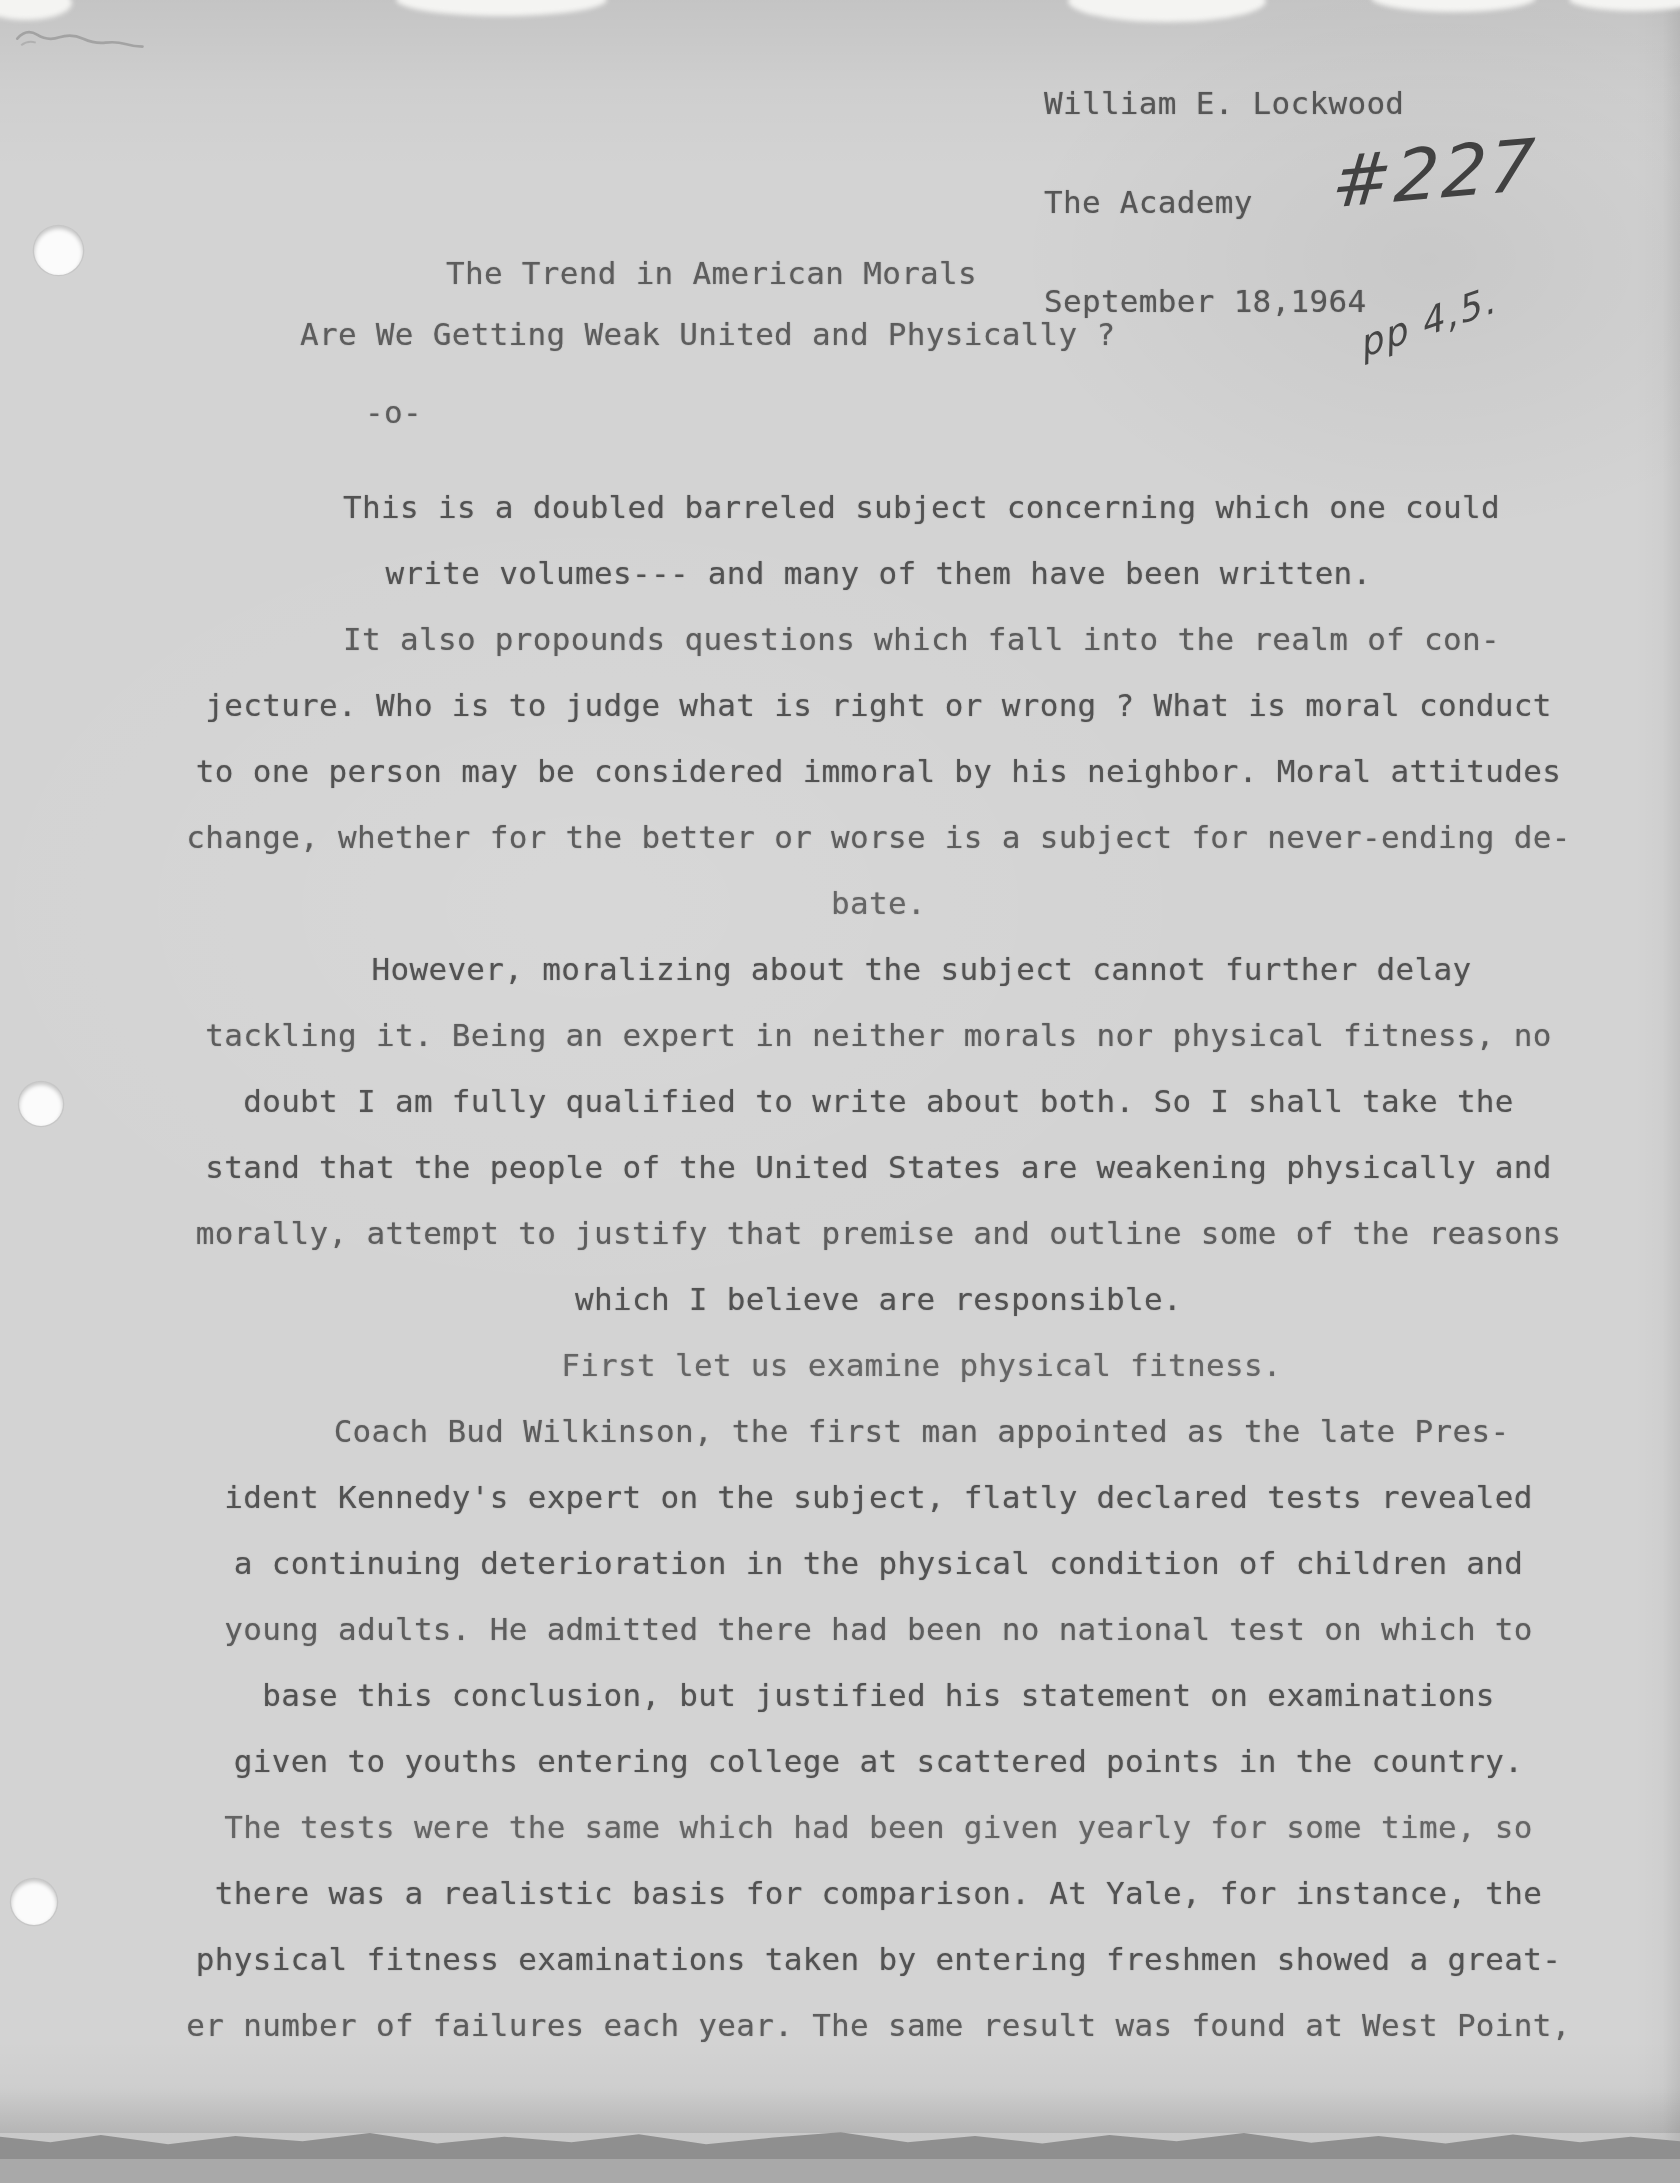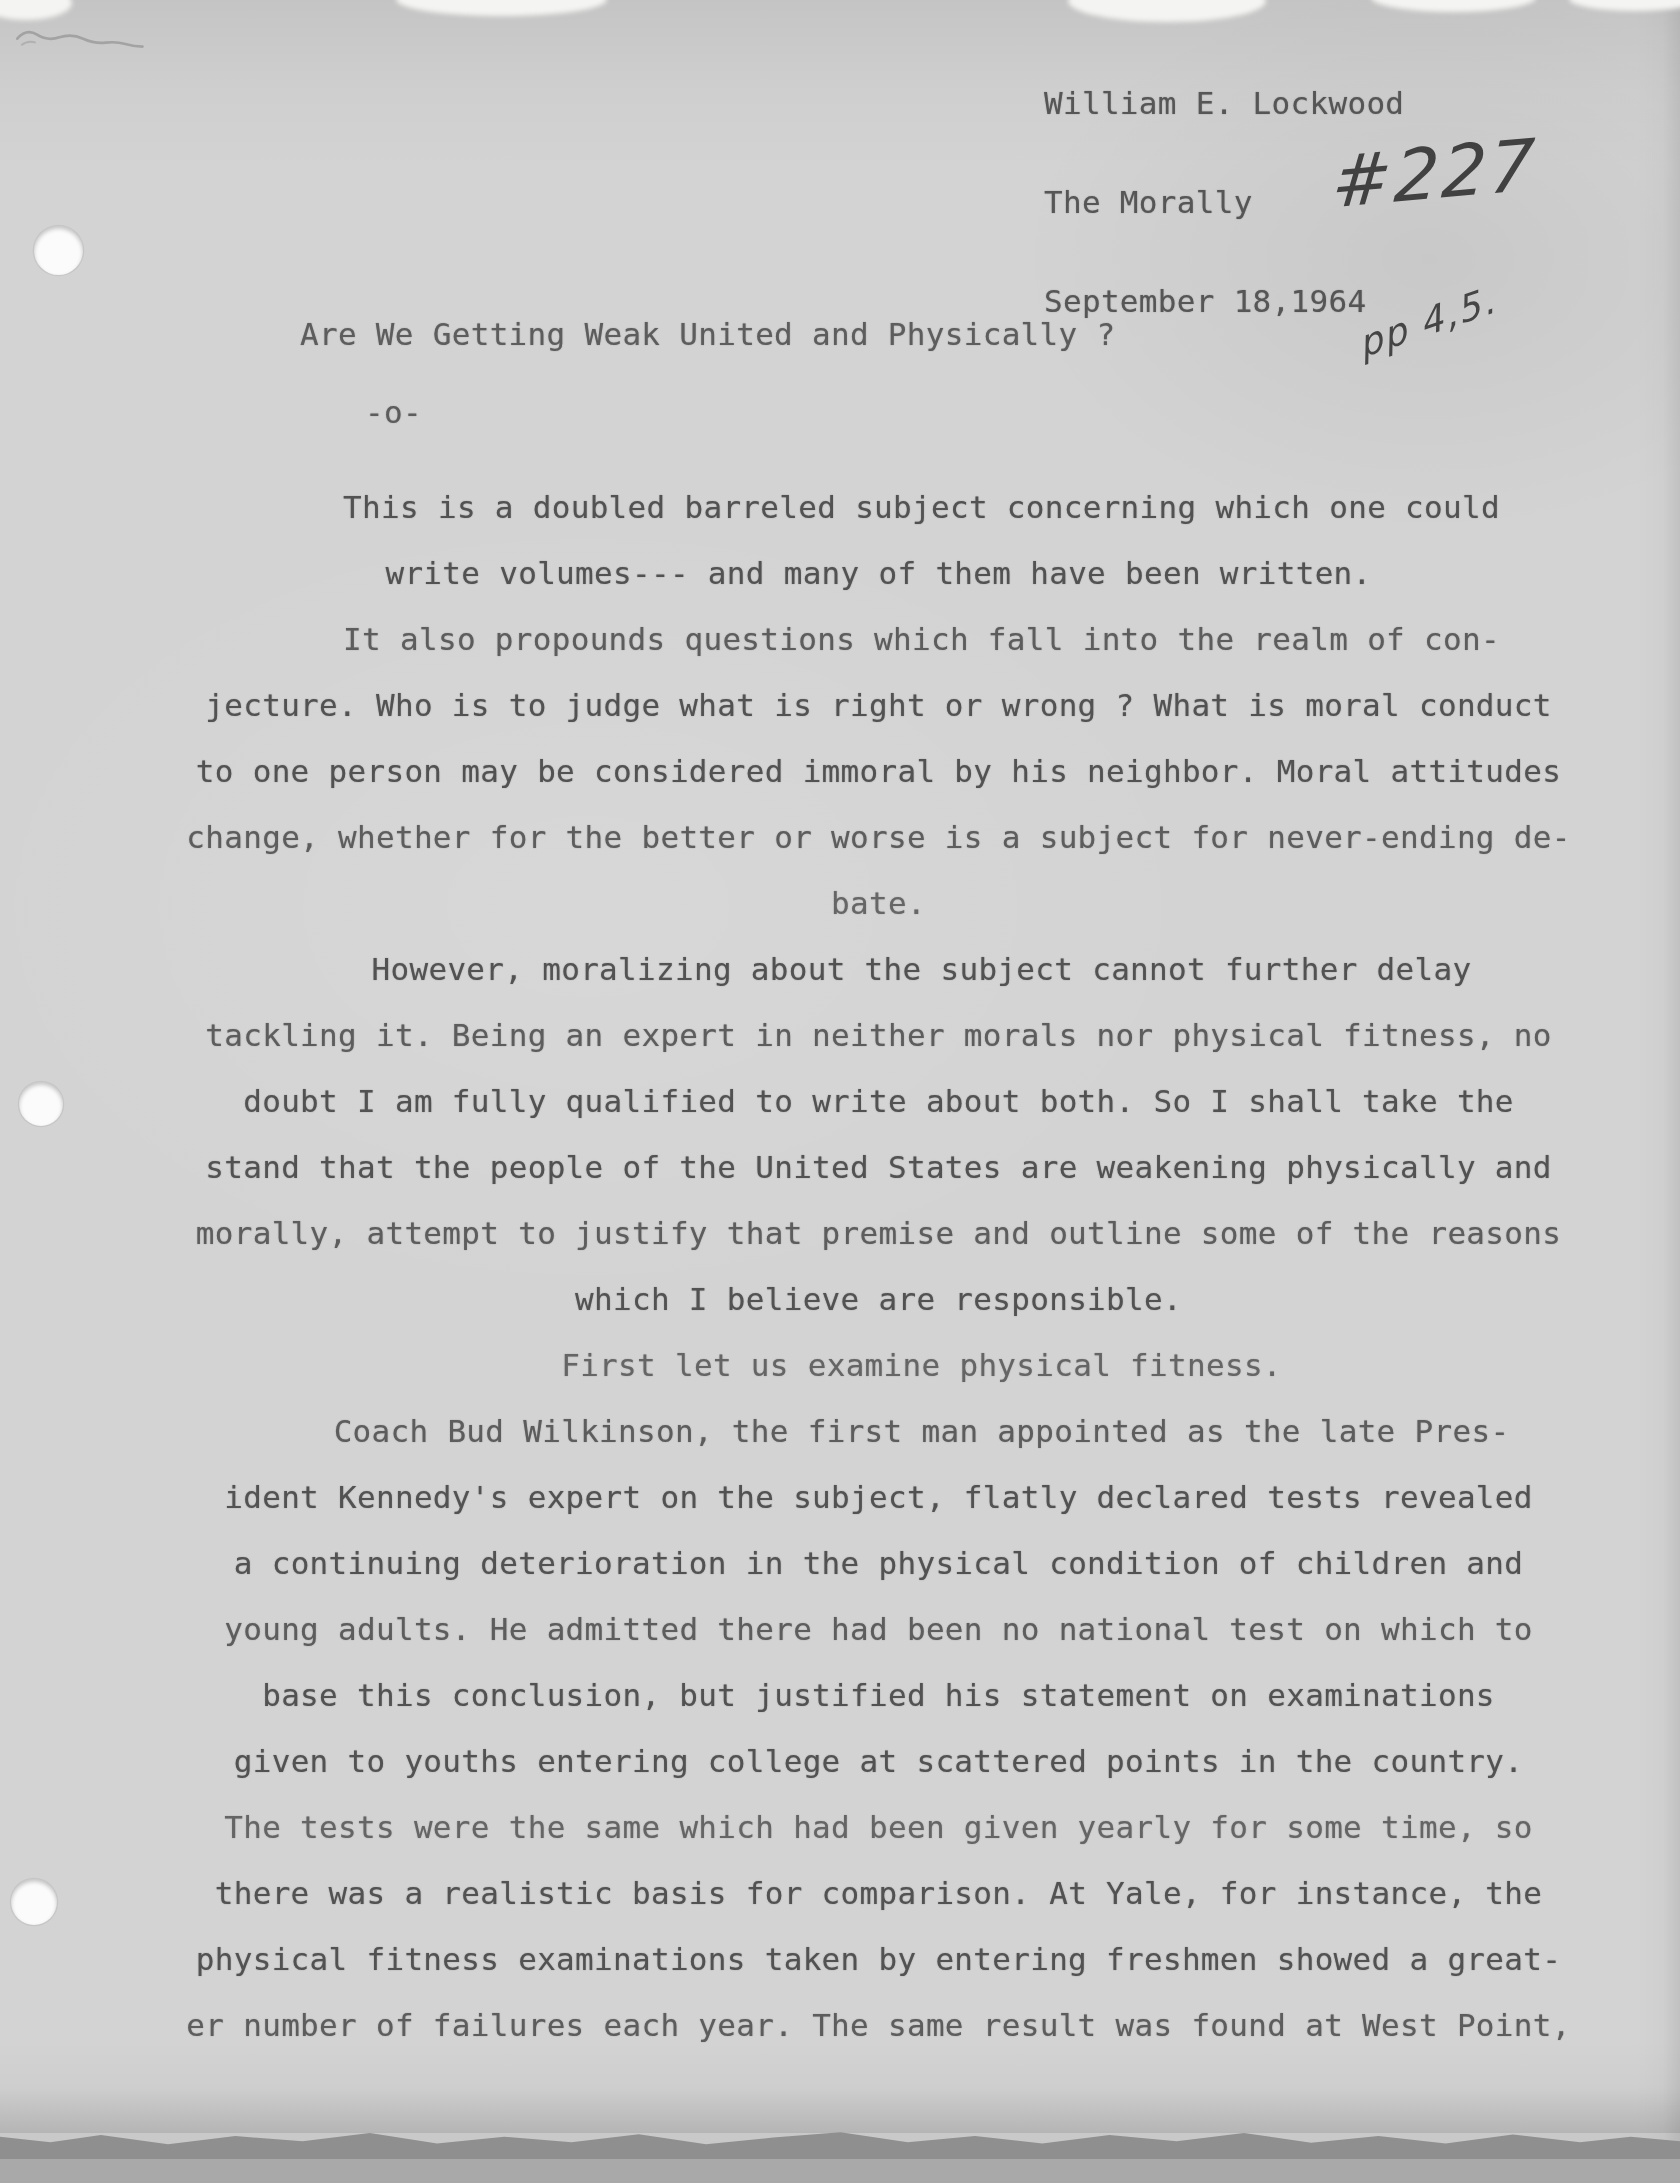--- a/index.html
+++ b/index.html
@@ -100,27 +100,28 @@
     <path d="M8,28 q14,-16 30,-6 t34,4 t36,2 t34,6 t30,2 t26,4" fill="none" stroke="#4a4a4a" stroke-width="4" stroke-linecap="round" opacity="0.55"></path>
     <path d="M14,38 q10,-8 22,-4" fill="none" stroke="#4a4a4a" stroke-width="3" opacity="0.35"></path>
   </svg>
 
   <div class="punch-hole" id="hole-top"></div>
   <div class="punch-hole" id="hole-middle"></div>
   <div class="punch-hole" id="hole-bottom"></div>
 
   <div class="header-block type">
     <div>William E. Lockwood</div>
-    <div>The Morally</div>
+    <div>The Academy</div>
     <div>September 18,1964</div>
   </div>
 
   <div class="handwriting" id="catalog-number">#227</div>
   <div class="handwriting" id="page-note">pp 4,5.</div>
 
+  <div class="title-line type" id="title-1">The Trend in American Morals</div>
   <div class="title-line type" id="title-2">Are We Getting Weak United and Physically ?</div>
   <div class="title-line type" id="title-sep">-o-</div>
 
   <div class="body-block type" id="body-block"><div class="line indent">This is a doubled barreled subject concerning which one could</div><div class="line">write volumes--- and many of them have been written.</div><div class="line indent">It also propounds questions which fall into the realm of con-</div><div class="line">jecture. Who is to judge what is right or wrong ? What is moral conduct</div><div class="line">to one person may be considered immoral by his neighbor. Moral attitudes</div><div class="line">change, whether for the better or worse is a subject for never-ending de-</div><div class="line">bate.</div><div class="line indent">However, moralizing about the subject cannot further delay</div><div class="line">tackling it. Being an expert in neither morals nor physical fitness, no</div><div class="line">doubt I am fully qualified to write about both. So I shall take the</div><div class="line">stand that the people of the United States are weakening physically and</div><div class="line">morally, attempt to justify that premise and outline some of the reasons</div><div class="line">which I believe are responsible.</div><div class="line indent">First let us examine physical fitness.</div><div class="line indent">Coach Bud Wilkinson, the first man appointed as the late Pres-</div><div class="line">ident Kennedy's expert on the subject, flatly declared tests revealed</div><div class="line">a continuing deterioration in the physical condition of children and</div><div class="line">young adults. He admitted there had been no national test on which to</div><div class="line">base this conclusion, but justified his statement on examinations</div><div class="line">given to youths entering college at scattered points in the country.</div><div class="line">The tests were the same which had been given yearly for some time, so</div><div class="line">there was a realistic basis for comparison. At Yale, for instance, the</div><div class="line">physical fitness examinations taken by entering freshmen showed a great-</div><div class="line">er number of failures each year. The same result was found at West Point,</div></div>
 
   <div class="bottom-shadow"></div>
   <div class="bottom-tear"></div>
 </div>
 
 

